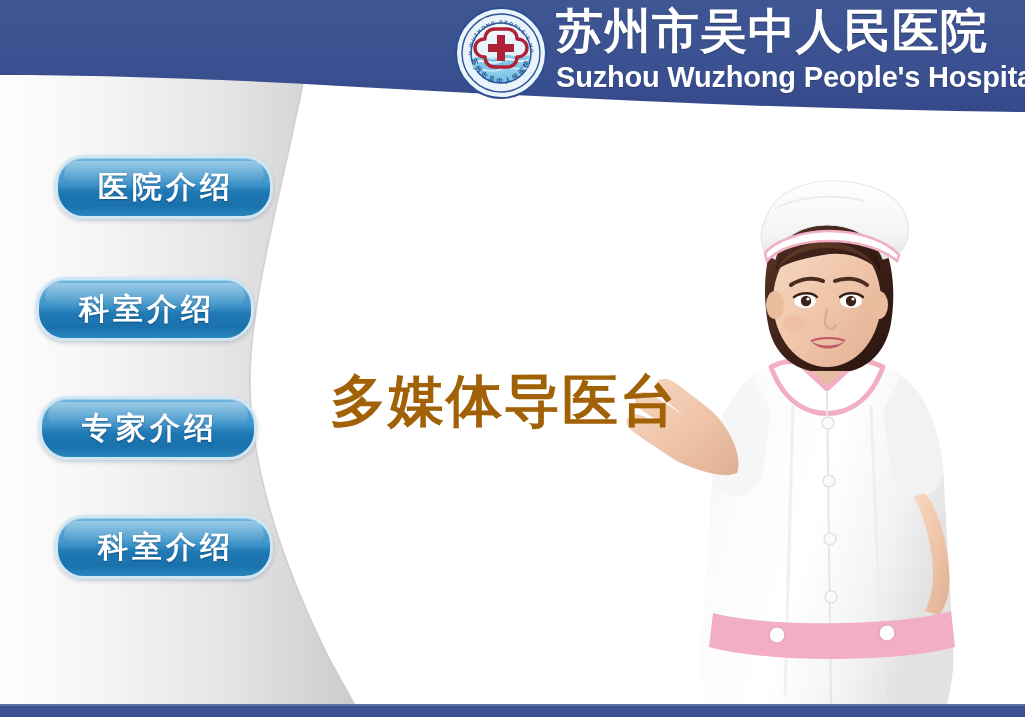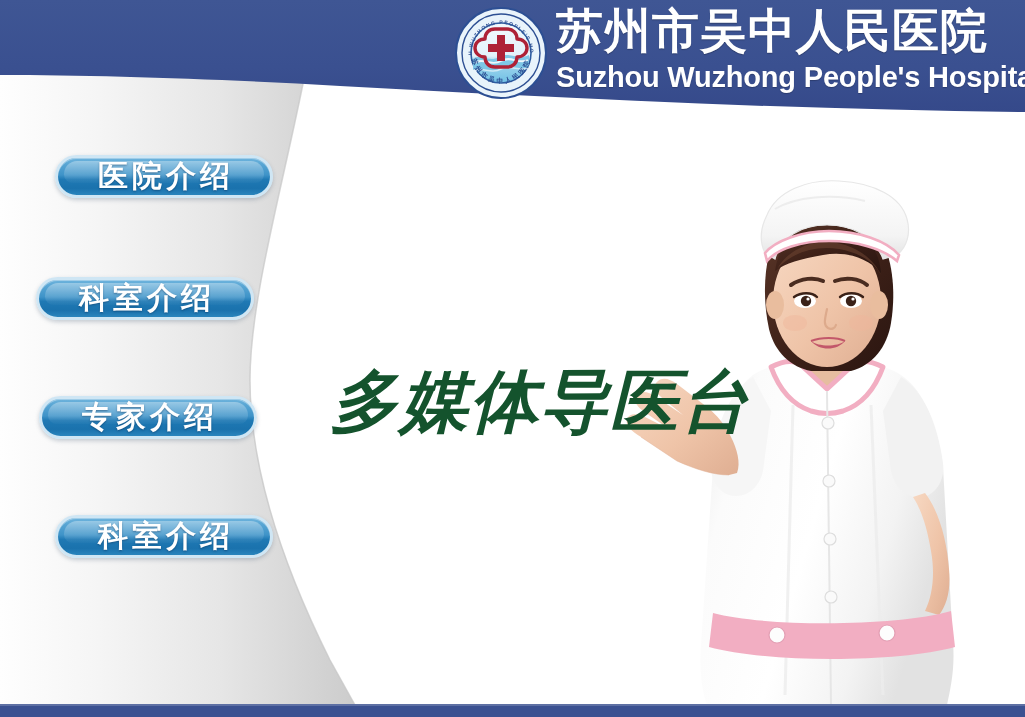--- a/index.html
+++ b/index.html
@@ -88,21 +88,21 @@
   .nav {
     position: absolute;
     left: 0; top: 0;
     width: 320px;
     height: 717px;
     z-index: 4;
   }
   .nav-btn {
     position: absolute;
     width: 218px;
-    height: 43px;
+    height: 64px;
     border-radius: 29px;
     background: linear-gradient(to bottom,
                 #6fb4dd 0%,
                 #59a6d4 16%,
                 #3e93c8 46%,
                 #1f79b4 58%,
                 #1a72ad 82%,
                 #2a85bd 100%);
     border: 3px solid #cfe6f4;
     box-sizing: border-box;
@@ -137,27 +137,26 @@
   .btn-pos-1 { left: 36px;  top: 277px; }
   .btn-pos-2 { left: 39px;  top: 396px; }
   .btn-pos-3 { left: 55px;  top: 515px; }
 
   
   .main-title {
     position: absolute;
     left: 330px;
     top: 358px;
     z-index: 4;
-    color: #14532d;
-    font-size: 68px;
+    color: #a16207;
+    font-size: 56px;
     line-height: 86px;
     font-weight: bold;
     letter-spacing: 2px;
     white-space: nowrap;
-    font-style: italic;
   }
 
   
   .nurse {
     position: absolute;
     right: 0;
     bottom: 12px;
     width: 400px;
     height: 530px;
     z-index: 2;

